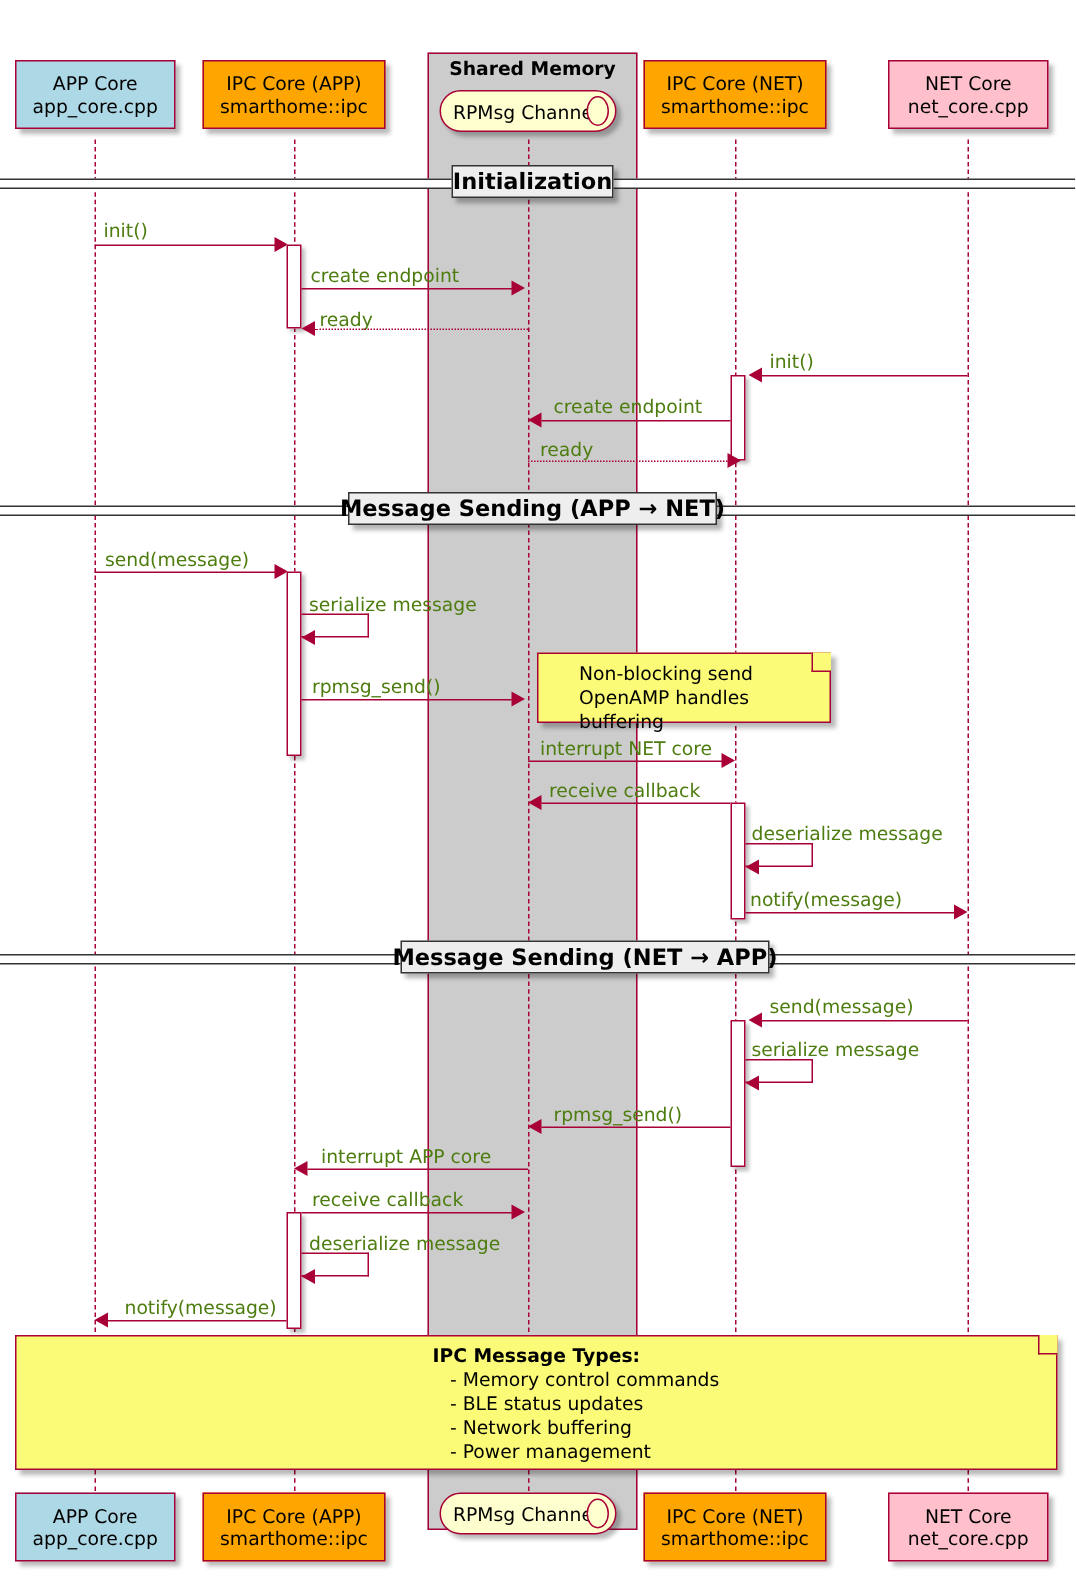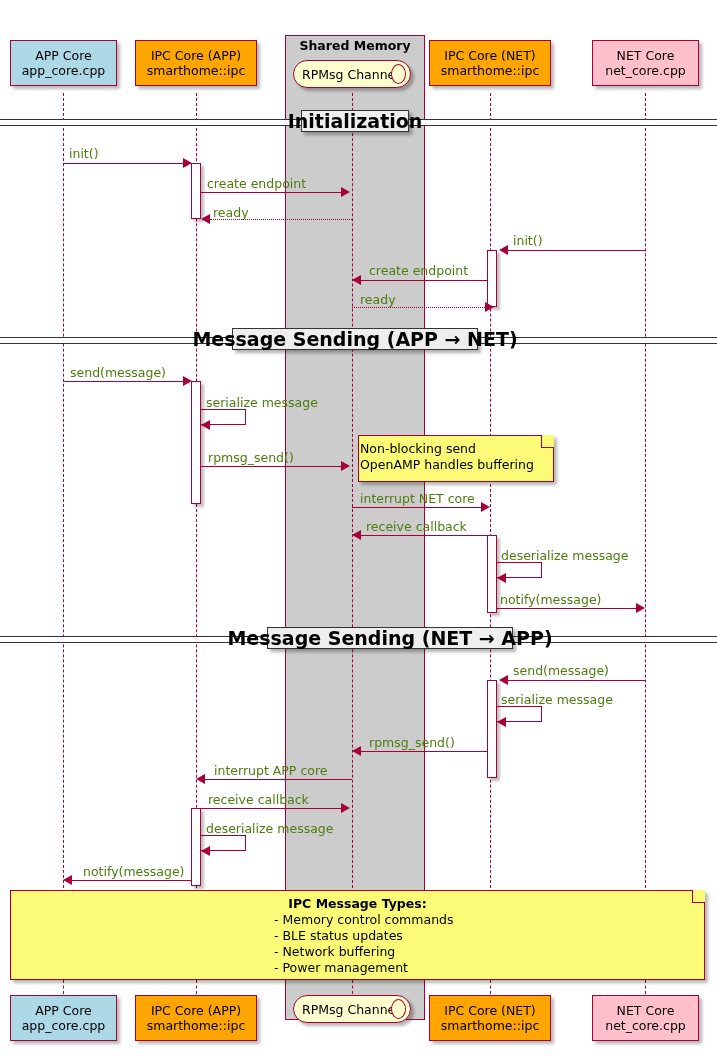--- a/index.html
+++ b/index.html
@@ -59,21 +59,21 @@
   
   .divline{
     position:absolute;left:0;width:717px;height:5px;
     border-top:1.6px solid #333;border-bottom:1.6px solid #333;
     background:#ffffff;
   }
   .divlabel{
     position:absolute;box-sizing:border-box;
     background:#EEEEEE;border:1.6px solid #333;
     box-shadow:3px 3px 3px rgba(0,0,0,.3);
-    font-size:19px;font-weight:bold;color:#000;
+    font-size:15px;font-weight:bold;color:#000;
     display:flex;align-items:center;justify-content:center;
     white-space:nowrap;padding:0 10px;
   }
 
   
   .arrow{position:absolute;height:0;border-top:1.5px solid #A80036;}
   .arrow.dotted{border-top:1.5px dotted #A80036;}
   .ahead{position:absolute;width:0;height:0;}
   .ahead.right{
     border-top:5px solid transparent;border-bottom:5px solid transparent;
@@ -99,21 +99,21 @@
     position:absolute;box-sizing:border-box;
     background:#FBFB77;border:1.5px solid #A80036;
     box-shadow:3px 3px 3px rgba(0,0,0,.28);
     font-size:12.5px;color:#000;line-height:16px;
   }
   .note .fold{
     position:absolute;right:-1px;top:-1px;width:12px;height:12px;
     background:#FBFB77;
     border-left:1.5px solid #A80036;border-bottom:1.5px solid #A80036;
   }
-  .note .body{padding:5px 1px;}
+  .note .body{padding:5px 27px;}
   .note .ttl{font-weight:bold;text-align:center;display:block;}
   .note .li{display:block;}
   .note.center .body{text-align:center;}
   .note.center .li{text-align:left;margin-left:262px;}
 </style>
 </head>
 <body>
 
 <div id="stage">
 

